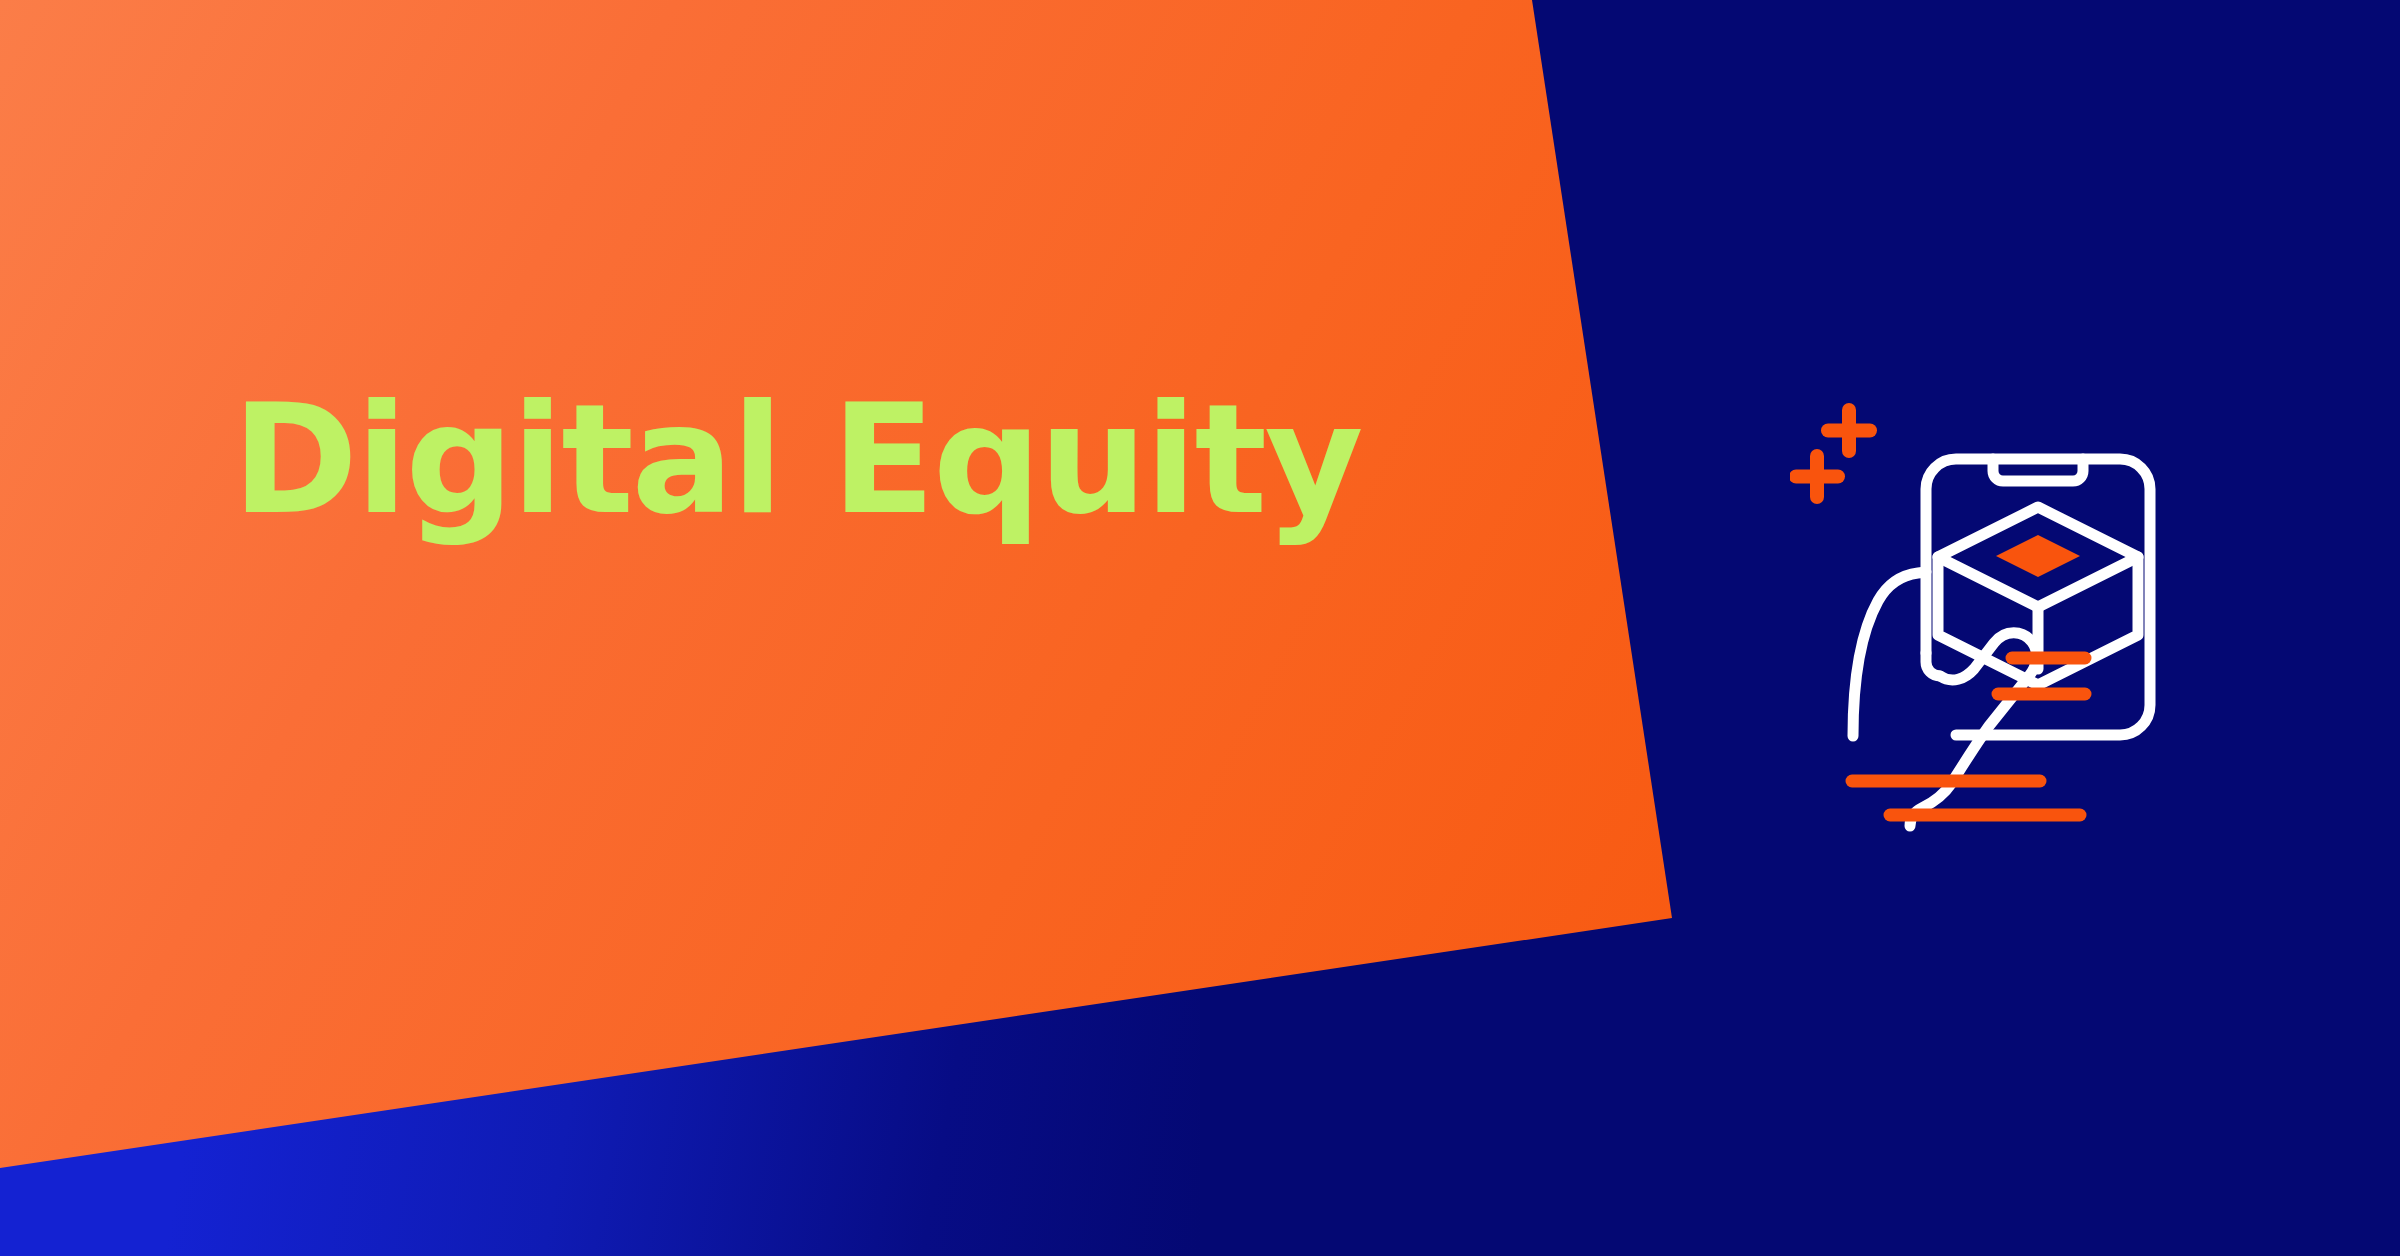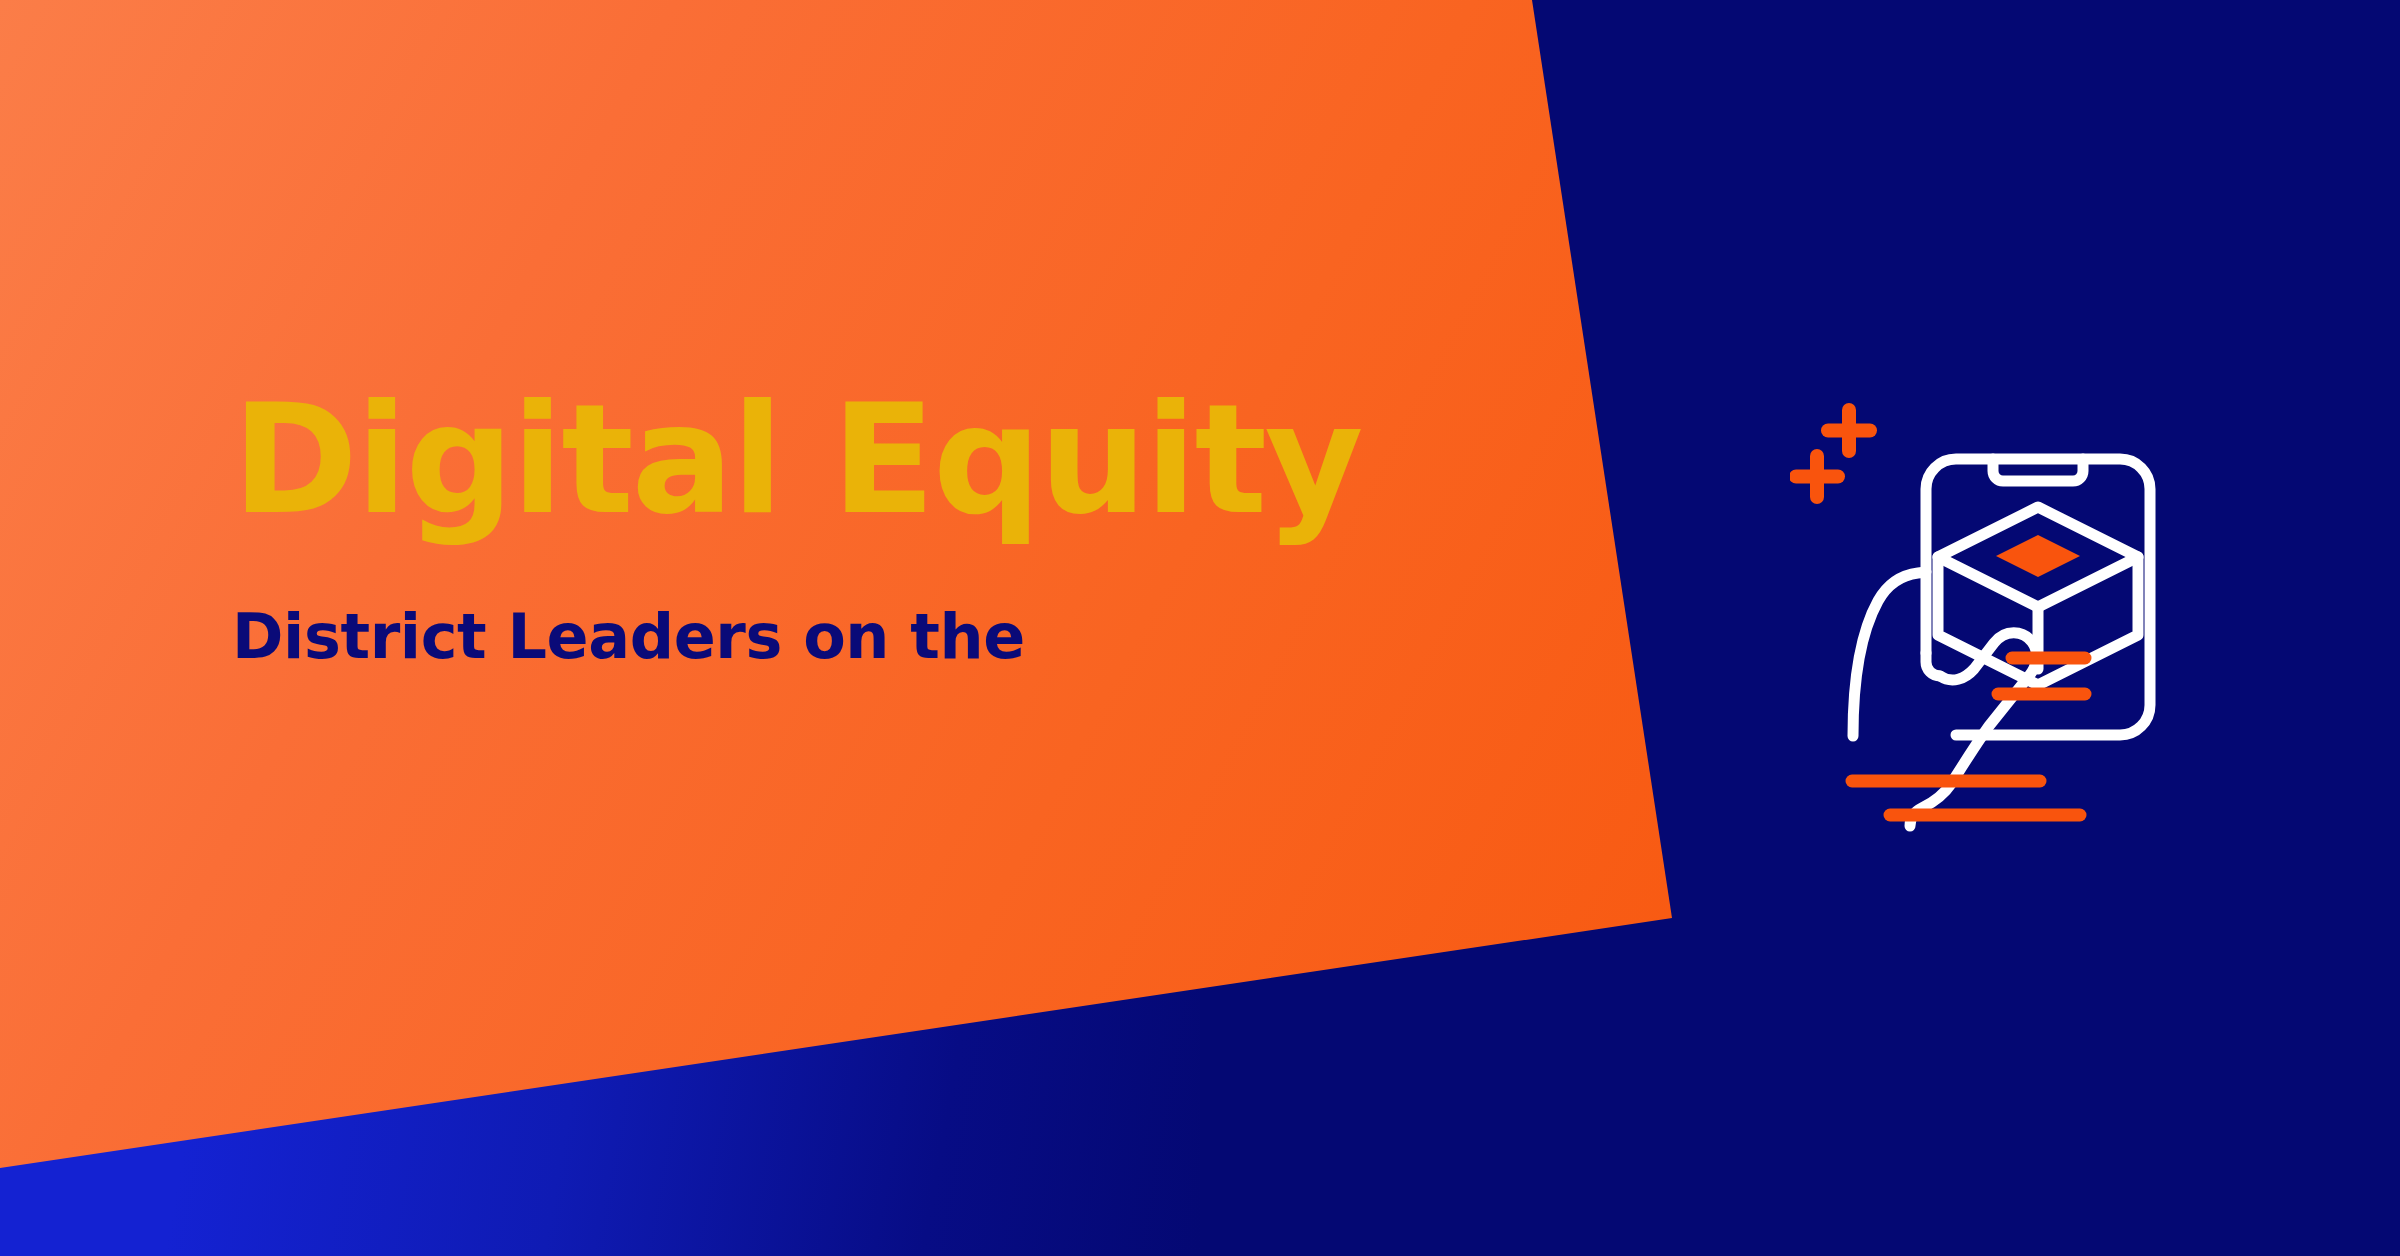--- a/index.html
+++ b/index.html
@@ -39,21 +39,21 @@
 
   
   .text-block {
     position: absolute;
     left: 232px;
     top: 384px;
     width: 1180px;
   }
   .headline {
     margin: 0;
-    color: #eab308;
+    color: #bef264;
     font-size: 152px;
     line-height: 1.0;
     font-weight: 700;
     letter-spacing: -2.5px;
     font-family: "DejaVu Sans", "Liberation Sans", sans-serif;
     -webkit-font-smoothing: antialiased;
   }
   .subhead {
     margin: 0;
     padding-top: 62px;
@@ -81,21 +81,20 @@
 
 <div id="stage">
 
   <div class="bg-navy"></div>
   <div class="bg-blue-glow"></div>
   <div class="bg-orange"></div>
 
   <div class="text-block">
     <h1 class="headline">Digital Equity</h1>
     <p class="subhead">
-      <span class="sub-line">District Leaders on the</span>
     </p>
   </div>
 
   <div class="illustration">
     <svg viewBox="0 0 440 560" xmlns="http://www.w3.org/2000/svg">
 
       <g stroke="#F9540D" stroke-width="14" stroke-linecap="round">
         <line x1="59" y1="25" x2="59" y2="66"></line>
         <line x1="38" y1="45.5" x2="80" y2="45.5"></line>
       </g>

